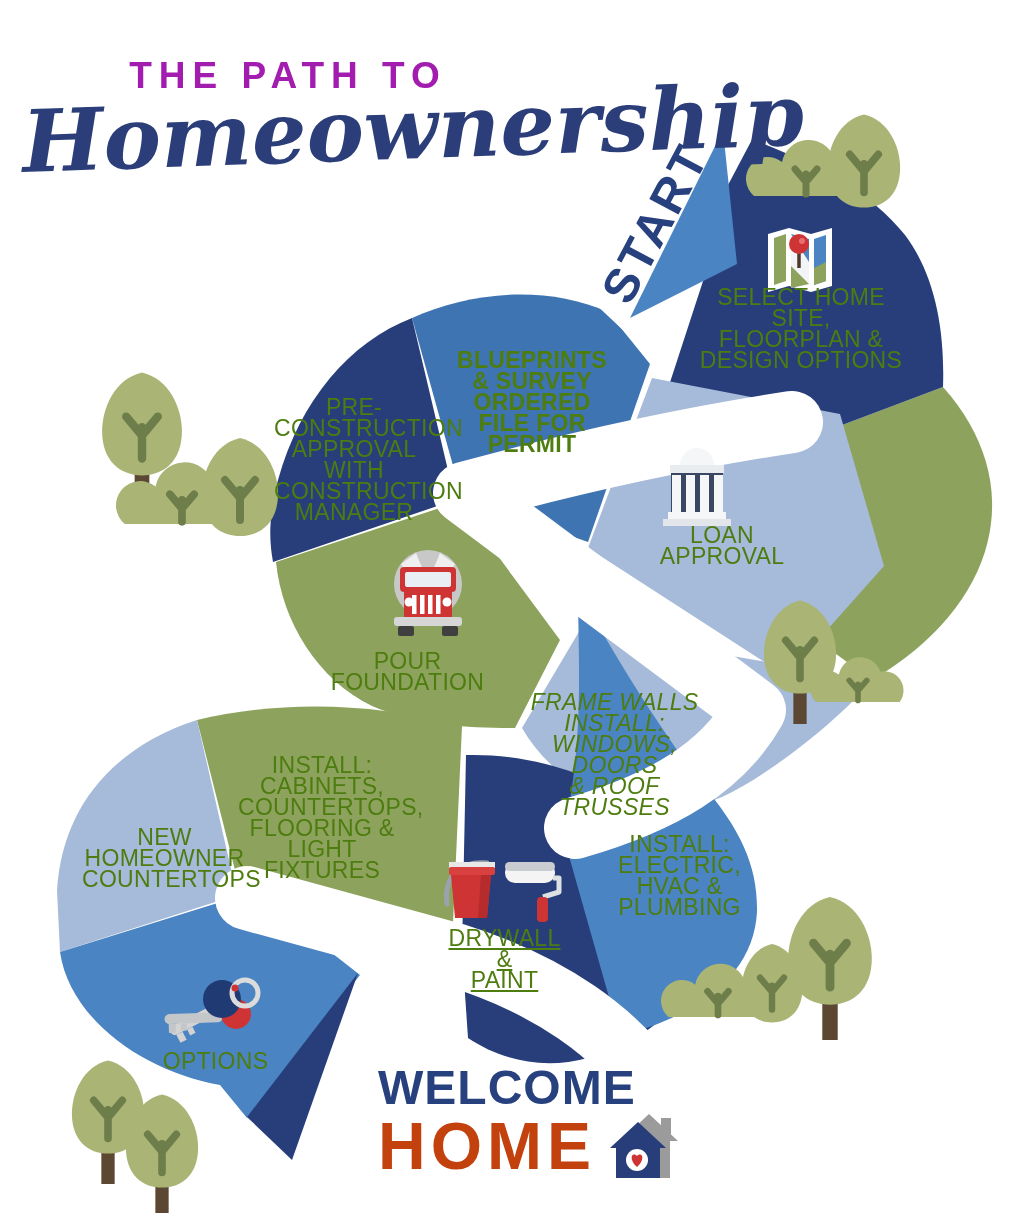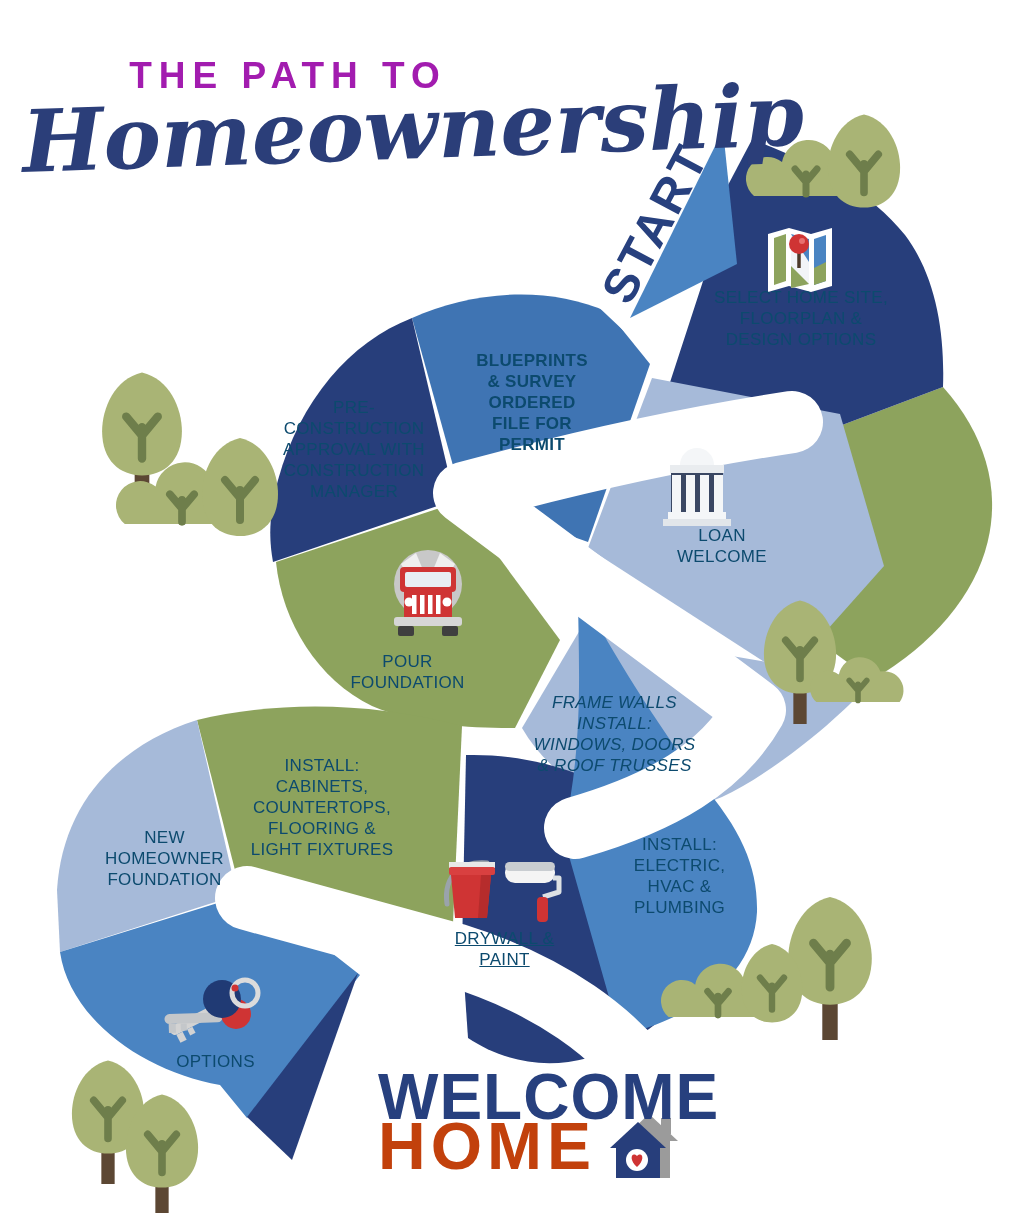--- a/index.html
+++ b/index.html
@@ -1,29 +1,29 @@
 <!DOCTYPE html>
 <html><head>
 <meta charset="utf-8">
 <style>
   html,body{margin:0;padding:0;background:#fff;}
   #canvas{position:relative;width:1024px;height:1213px;background:#fff;overflow:hidden;
           font-family:"Liberation Sans",sans-serif;}
   #art{position:absolute;left:0;top:0;}
-  .lbl{position:absolute;color:#0c4a6e;font-size:17px;line-height:21px;letter-spacing:.3px;
+  .lbl{position:absolute;color:#4d7c0f;font-size:23px;line-height:21px;letter-spacing:.3px;
        text-align:center;white-space:pre-line;font-weight:400;}
   .kicker{position:absolute;left:118px;top:55px;width:340px;text-align:center;
           font-size:37px;font-weight:700;letter-spacing:7px;color:#a21caf;}
   .script{position:absolute;left:22px;top:80px;width:630px;text-align:center;
           font-family:"DejaVu Serif",serif;font-style:italic;font-weight:700;
           font-size:86px;color:#2b3e79;transform:rotate(-2deg);}
   .start{position:absolute;left:545px;top:196px;width:220px;text-align:center;
          font-size:48px;font-weight:800;letter-spacing:3px;color:#27407e;
          transform:rotate(-62deg);transform-origin:center;}
-  .welcome1{position:absolute;left:378px;top:1060px;font-size:64px;font-weight:800;
+  .welcome1{position:absolute;left:378px;top:1060px;font-size:48px;font-weight:800;
             letter-spacing:1px;color:#27407e;}
   .welcome2{position:absolute;left:378px;top:1108px;font-size:66px;font-weight:800;
             letter-spacing:5px;color:#c2410c;}
 </style>
 </head>
 <body>
 
 <div id="canvas">
 
   <svg id="art" width="1024" height="1213" viewBox="0 0 1024 1213">
@@ -179,21 +179,21 @@
   <div class="kicker">THE PATH TO</div>
   <div class="script">Homeownership</div>
   <div class="start">START</div>
   <div class="welcome1">WELCOME</div>
   <div class="welcome2">HOME</div>
 
   <div class="lbl" style="left:686px;top:287px;width:230px;">SELECT HOME SITE,
 FLOORPLAN &amp;
 DESIGN OPTIONS</div>
   <div class="lbl" style="left:642px;top:525px;width:160px;">LOAN
-WELCOME</div>
+APPROVAL</div>
   <div class="lbl" style="left:452px;top:350px;width:160px;font-weight:bold;">BLUEPRINTS
 &amp; SURVEY
 ORDERED
 FILE FOR
 PERMIT</div>
   <div class="lbl" style="left:274px;top:397px;width:160px;">PRE-
 CONSTRUCTION
 APPROVAL WITH
 CONSTRUCTION
 MANAGER</div>
@@ -209,16 +209,16 @@
 PLUMBING</div>
   <div class="lbl" style="left:447px;top:928px;width:115px;text-decoration:underline;">DRYWALL &amp;
 PAINT</div>
   <div class="lbl" style="left:238px;top:755px;width:168px;">INSTALL:
 CABINETS,
 COUNTERTOPS,
 FLOORING &amp;
 LIGHT FIXTURES</div>
   <div class="lbl" style="left:82px;top:827px;width:165px;">NEW
 HOMEOWNER
-FOUNDATION</div>
+COUNTERTOPS</div>
   <div class="lbl" style="left:148px;top:1051px;width:135px;">OPTIONS</div>
 
 </div>
 
 </body></html>

